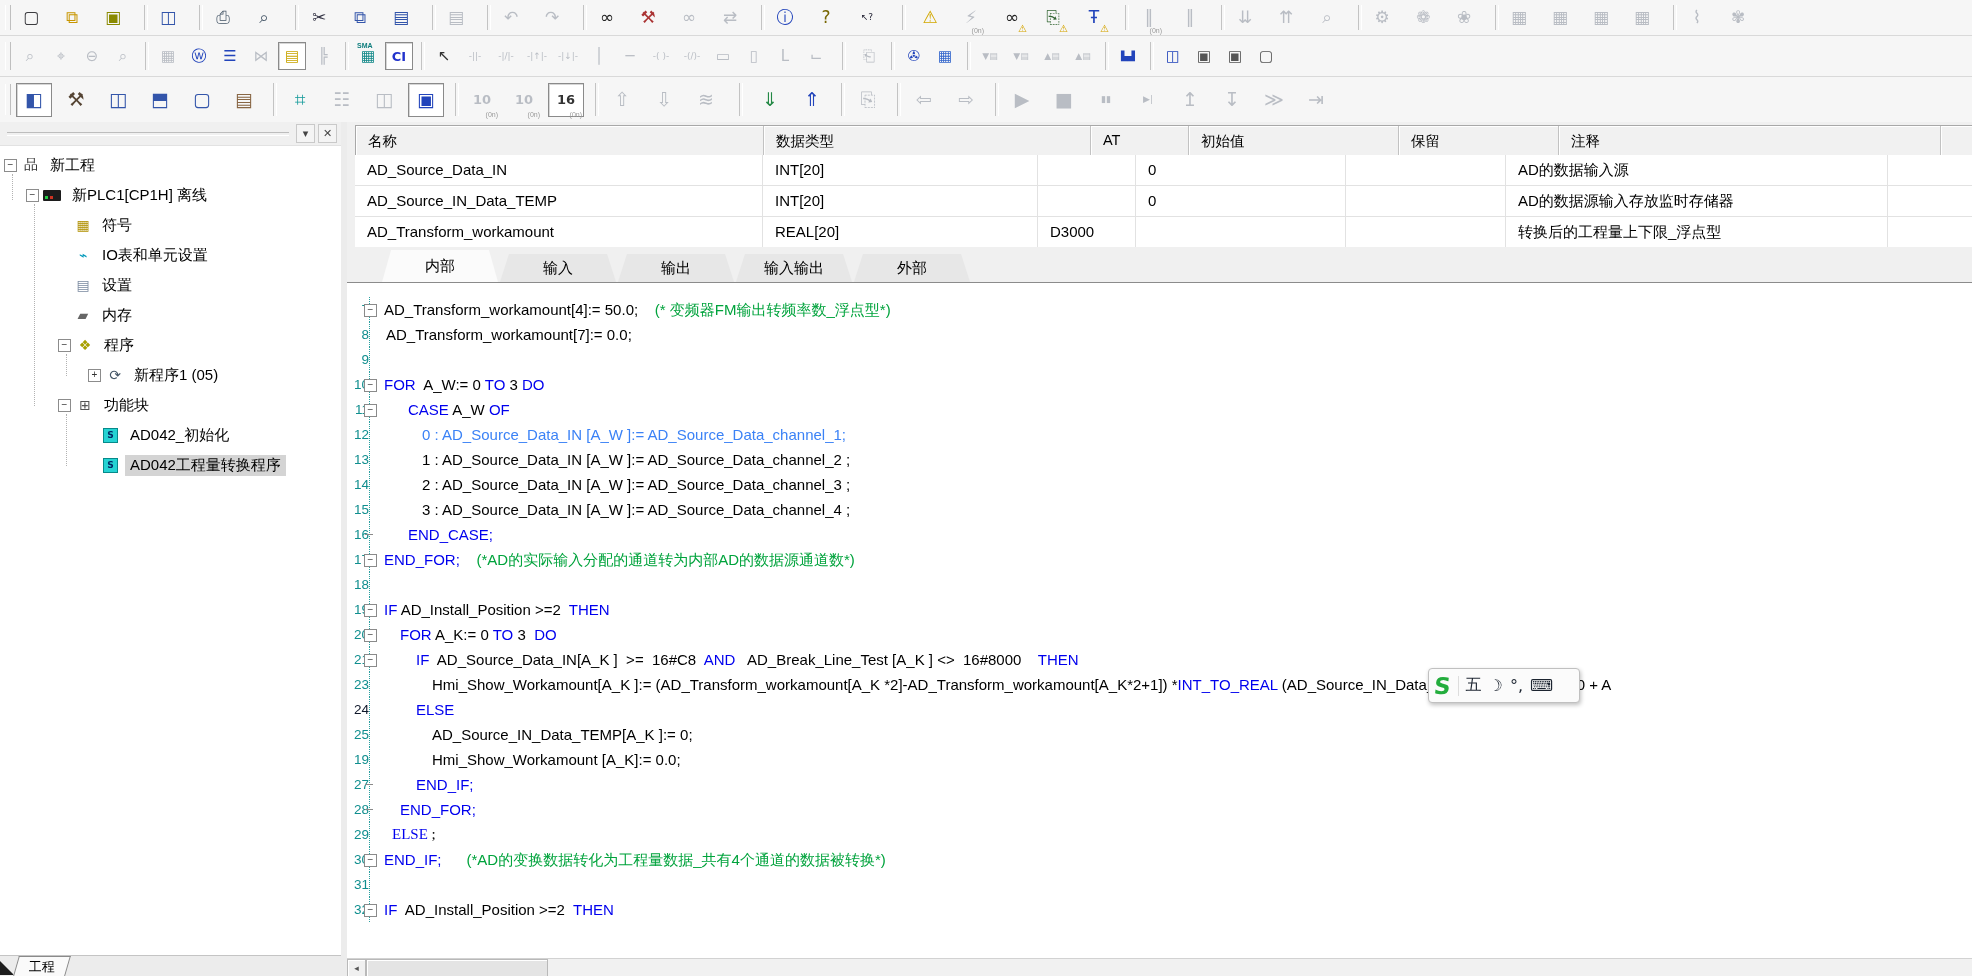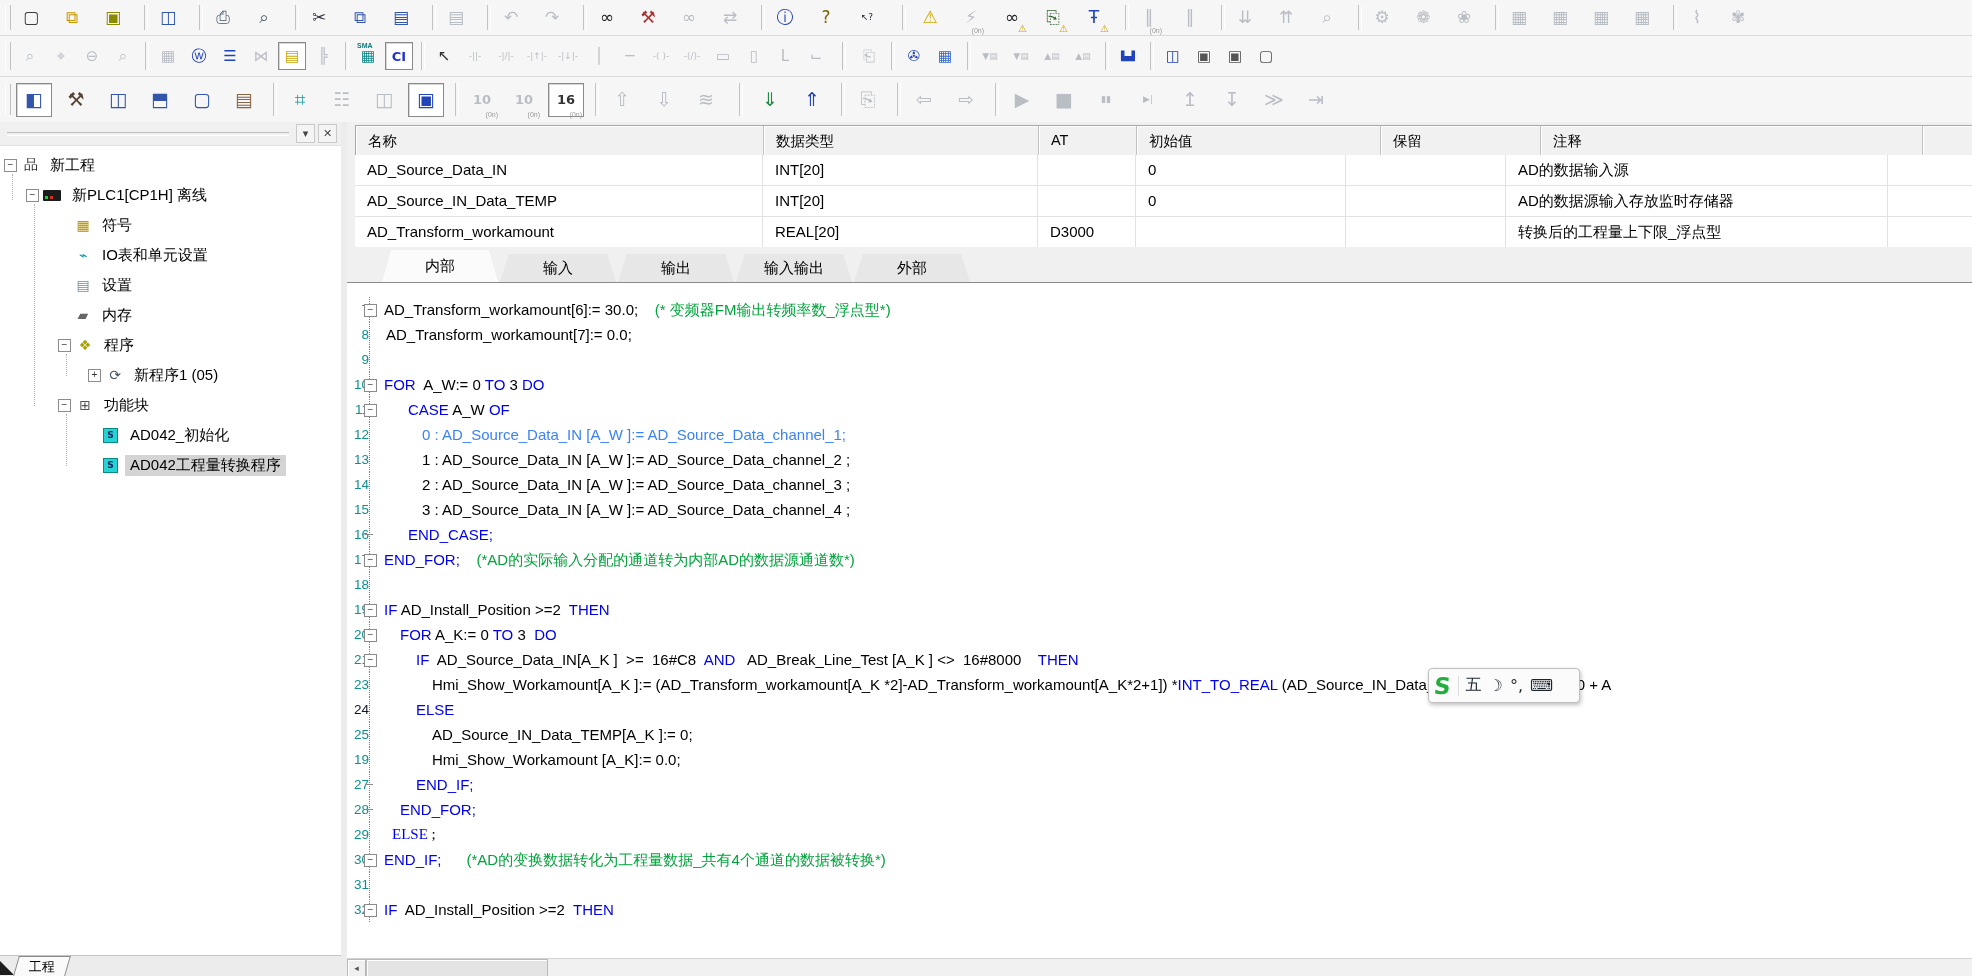--- a/index.html
+++ b/index.html
@@ -534,23 +534,23 @@
         <span>工程</span>
       </div>
     </div>
   </div>
 
   <div class="splitter"></div>
 
   <div class="right-pane">
     <div class="vt-head">
         <div class="th" style="width: 408px;">名称</div>
-        <div class="th" style="width: 275px;">数据类型</div>
+        <div class="th" style="width: 327px;">数据类型</div>
         <div class="th" style="width: 98px;">AT</div>
-        <div class="th" style="width: 244px;">初始值</div>
+        <div class="th" style="width: 210px;">初始值</div>
         <div class="th" style="width: 160px;">保留</div>
         <div class="th" style="width: 382px;">注释</div>
         <div class="th" style="width: 140px;"></div>
       </div>
     <div class="vt-rows">
         <div class="vtr">
           <div class="td" style="width: 408px;">AD_Source_Data_IN</div>
           <div class="td" style="width: 275px;">INT[20]</div>
           <div class="td" style="width: 98px;"></div>
           <div class="td" style="width: 210px;">0</div>
@@ -579,21 +579,21 @@
       </div>
     <div class="scope-tabs">
         <div class="stab active">内部</div>
         <div class="stab">输入</div>
         <div class="stab">输出</div>
         <div class="stab">输入输出</div>
         <div class="stab">外部</div>
       </div>
     <div class="code-panel">
       <div class="code-lines">
-          <div class="cline"><span class="lno" style="color: rgb(15, 142, 142);">7</span><span class="foldc"><span class="fbox">−</span></span><span class="ctext" style="padding-left: 0px;"><span style="color: rgb(0, 0, 0);">AD_Transform_workamount[6]:= 30.0;</span><span style="color: rgb(0, 163, 60);">    (* 变频器FM输出转频率数_浮点型*)</span></span></div>
+          <div class="cline"><span class="lno" style="color: rgb(15, 142, 142);">7</span><span class="foldc"><span class="fbox">−</span></span><span class="ctext" style="padding-left: 0px;"><span style="color: rgb(0, 0, 0);">AD_Transform_workamount[4]:= 50.0;</span><span style="color: rgb(0, 163, 60);">    (* 变频器FM输出转频率数_浮点型*)</span></span></div>
           <div class="cline"><span class="lno" style="color: rgb(15, 142, 142);">8</span><span class="foldc"></span><span class="ctext" style="padding-left: 2px;"><span style="color: rgb(0, 0, 0);">AD_Transform_workamount[7]:= 0.0;</span></span></div>
           <div class="cline"><span class="lno" style="color: rgb(15, 142, 142);">9</span><span class="foldc"></span><span class="ctext" style="padding-left: 0px;"></span></div>
           <div class="cline"><span class="lno" style="color: rgb(15, 142, 142);">10</span><span class="foldc"><span class="fbox">−</span></span><span class="ctext" style="padding-left: 0px;"><span style="color: rgb(0, 0, 238);">FOR</span><span style="color: rgb(0, 0, 0);">  A_W:= 0 </span><span style="color: rgb(0, 0, 238);">TO</span><span style="color: rgb(0, 0, 0);"> 3 </span><span style="color: rgb(0, 0, 238);">DO</span></span></div>
           <div class="cline"><span class="lno" style="color: rgb(15, 142, 142);">11</span><span class="foldc"><span class="fbox">−</span></span><span class="ctext" style="padding-left: 24px;"><span style="color: rgb(0, 0, 238);">CASE</span><span style="color: rgb(0, 0, 0);"> A_W </span><span style="color: rgb(0, 0, 238);">OF</span></span></div>
           <div class="cline"><span class="lno" style="color: rgb(15, 142, 142);">12</span><span class="foldc"></span><span class="ctext" style="padding-left: 38px;"><span style="color: #3b82f6;">0 : AD_Source_Data_IN [A_W ]:= AD_Source_Data_channel_1;</span></span></div>
           <div class="cline"><span class="lno" style="color: rgb(15, 142, 142);">13</span><span class="foldc"></span><span class="ctext" style="padding-left: 38px;"><span style="color: rgb(0, 0, 0);">1 : AD_Source_Data_IN [A_W ]:= AD_Source_Data_channel_2 ;</span></span></div>
           <div class="cline"><span class="lno" style="color: rgb(15, 142, 142);">14</span><span class="foldc"></span><span class="ctext" style="padding-left: 38px;"><span style="color: rgb(0, 0, 0);">2 : AD_Source_Data_IN [A_W ]:= AD_Source_Data_channel_3 ;</span></span></div>
           <div class="cline"><span class="lno" style="color: rgb(15, 142, 142);">15</span><span class="foldc"></span><span class="ctext" style="padding-left: 38px;"><span style="color: rgb(0, 0, 0);">3 : AD_Source_Data_IN [A_W ]:= AD_Source_Data_channel_4 ;</span></span></div>
           <div class="cline"><span class="lno" style="color: rgb(15, 142, 142);">16</span><span class="foldc"><span class="ftick"></span></span><span class="ctext" style="padding-left: 24px;"><span style="color: rgb(0, 0, 238);">END_CASE;</span></span></div>
           <div class="cline"><span class="lno" style="color: rgb(15, 142, 142);">17</span><span class="foldc"><span class="fbox">−</span></span><span class="ctext" style="padding-left: 0px;"><span style="color: rgb(0, 0, 238);">END_FOR;</span><span style="color: rgb(0, 163, 60);">    (*AD的实际输入分配的通道转为内部AD的数据源通道数*)</span></span></div>

